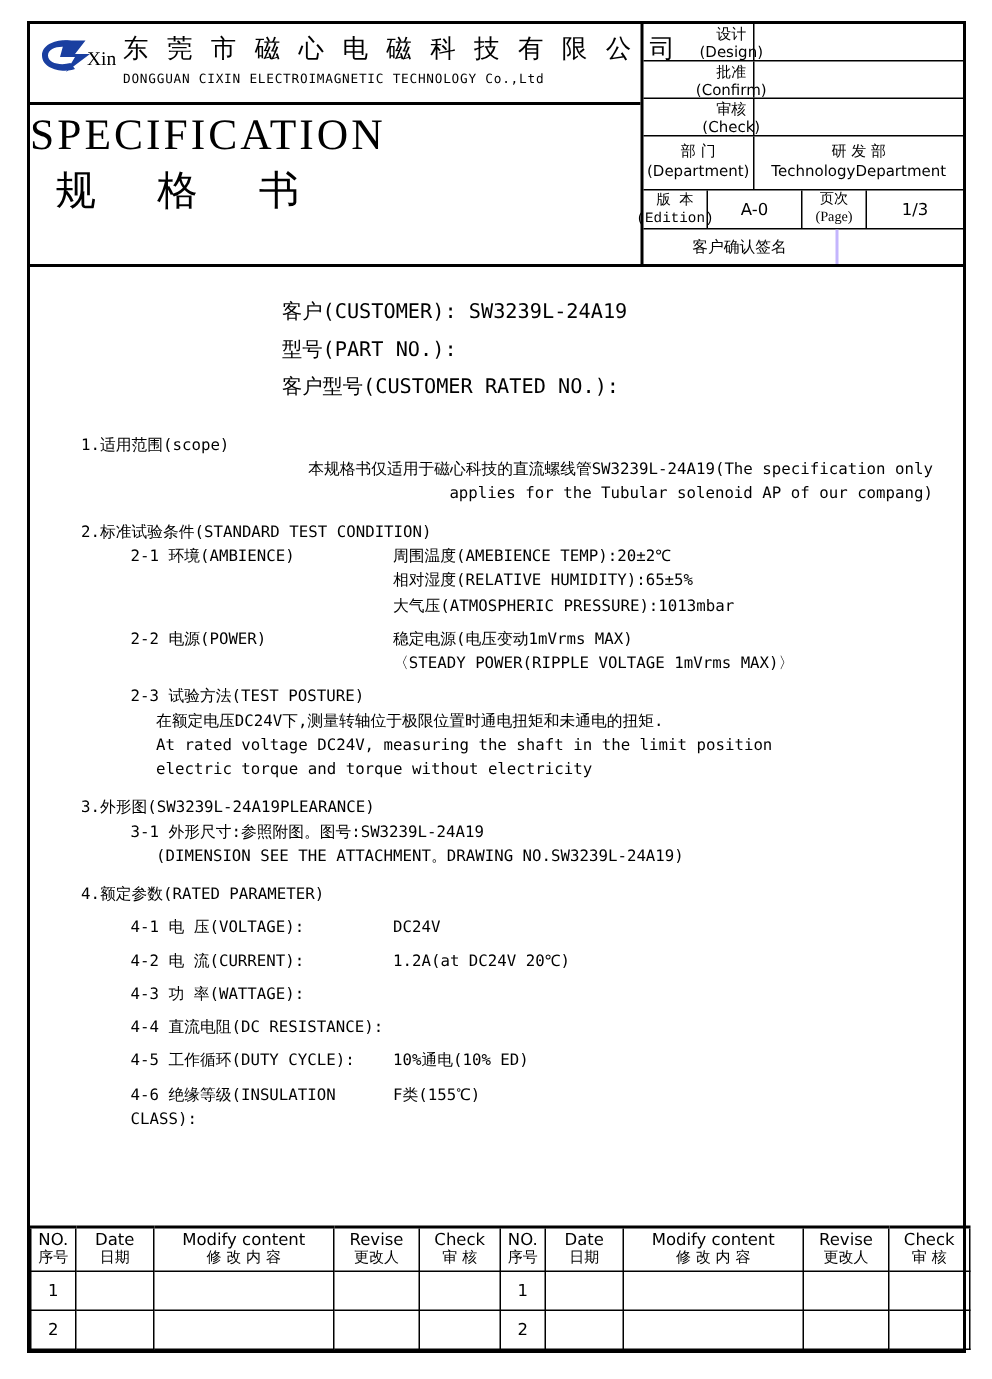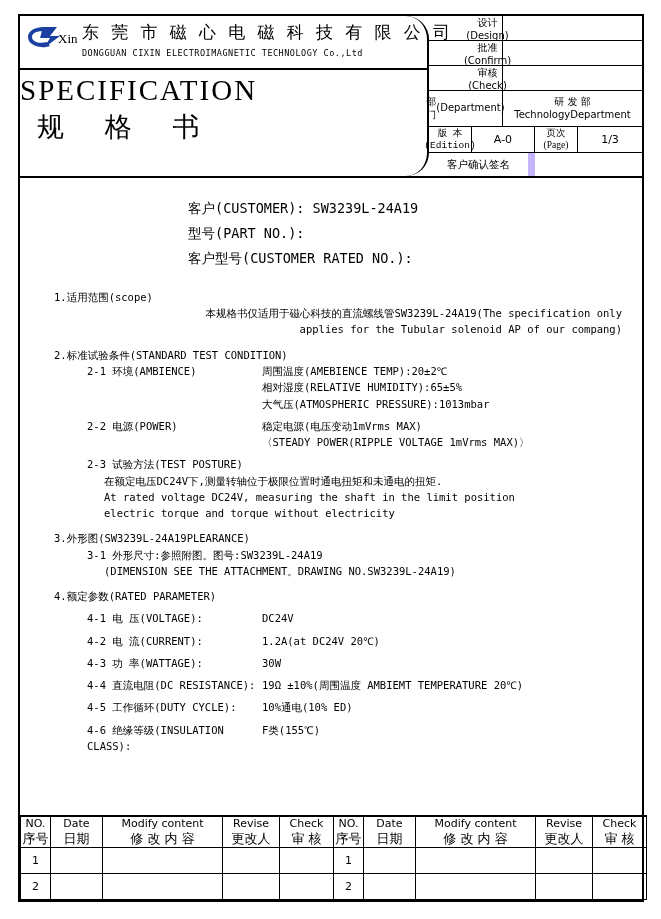--- a/index.html
+++ b/index.html
@@ -27,21 +27,20 @@
   
   .header {
     display: flex;
     width: 100%;
     box-sizing: border-box;
   }
   .header-left {
     width: 409px;
     box-sizing: border-box;
     border-right: 2px solid #000;
-    border-radius: 23px;
   }
   .company-row {
     height: 54px;
     box-sizing: border-box;
     border-bottom: 2px solid #000;
     position: relative;
     padding-left: 62px;
   }
   .logo {
     position: absolute;
@@ -117,21 +116,21 @@
   .hr-dept {
     height: 36px;
   }
   .dept-cell {
     width: 74px;
     border-right: 1px solid #000;
     box-sizing: border-box;
     font-size: 10px;
     text-align: center;
     display: flex;
-    flex-direction: row;
+    flex-direction: column;
     align-items: center;
     justify-content: center;
     line-height: 1.25;
     font-family: "DejaVu Sans", sans-serif;
   }
   .dept-cell2 {
     flex: 1;
     box-sizing: border-box;
     font-size: 10px;
     text-align: center;
@@ -181,22 +180,22 @@
     flex: 1;
     box-sizing: border-box;
     font-size: 11px;
     display: flex;
     align-items: center;
     justify-content: center;
     font-family: "DejaVu Sans", sans-serif;
   }
   .confirm-row { height: 23px; }
   .confirm-lbl {
-    width: 106px;
-    border-right: 7px solid #c4b5fd;
+    width: 130px;
+    border-right: 2px solid #c4b5fd;
     box-sizing: border-box;
     font-size: 10.5px;
     display: flex;
     align-items: center;
     justify-content: center;
     font-family: Liberation Sans, sans-serif;
   }
   .confirm-blank { flex: 1; }
 
   .header-divider {
@@ -251,21 +250,21 @@
     padding: 0;
   }
   .rev-head td {
     height: 30px;
     text-align: center;
     font-size: 11px;
     line-height: 1.25;
     border-top: 2px solid #000000;
   }
   .rev-head .l1 { display: block; }
-  .rev-head .l2 { display: block; font-size: 13px; }
+  .rev-head .l2 { display: block; font-size: 10px; }
   .rev-body td {
     height: 26px;
     font-size: 11px;
     text-align: center;
     vertical-align: middle;
   }
   .w-no { width: 30px; }
   .w-date { width: 52px; }
   .w-mod { width: 120px; }
   .w-rev { width: 57px; }
@@ -400,26 +399,24 @@
           <div class="kv-v">DC24V</div>
         </div>
         <div class="gap-sm"></div>
         <div class="row-kv">
           <div class="kv-k">4-2 电   流(CURRENT):</div>
           <div class="kv-v">1.2A(at DC24V 20℃)</div>
         </div>
         <div class="gap-sm"></div>
         <div class="row-kv">
           <div class="kv-k">4-3 功   率(WATTAGE):</div>
-          <div class="kv-v">30W</div>
         </div>
         <div class="gap-sm"></div>
         <div class="row-kv">
           <div class="kv-k">4-4 直流电阻(DC RESISTANCE):</div>
-          <div class="kv-v">19Ω ±10%(周围温度 AMBIEMT TEMPERATURE 20℃)</div>
         </div>
         <div class="gap-sm"></div>
         <div class="row-kv">
           <div class="kv-k">4-5 工作循环(DUTY CYCLE):</div>
           <div class="kv-v">10%通电(10% ED)</div>
         </div>
         <div class="gap-sm"></div>
         <div class="row-kv">
           <div class="kv-k">4-6 绝缘等级(INSULATION CLASS):</div>
           <div class="kv-v">F类(155℃)</div>

